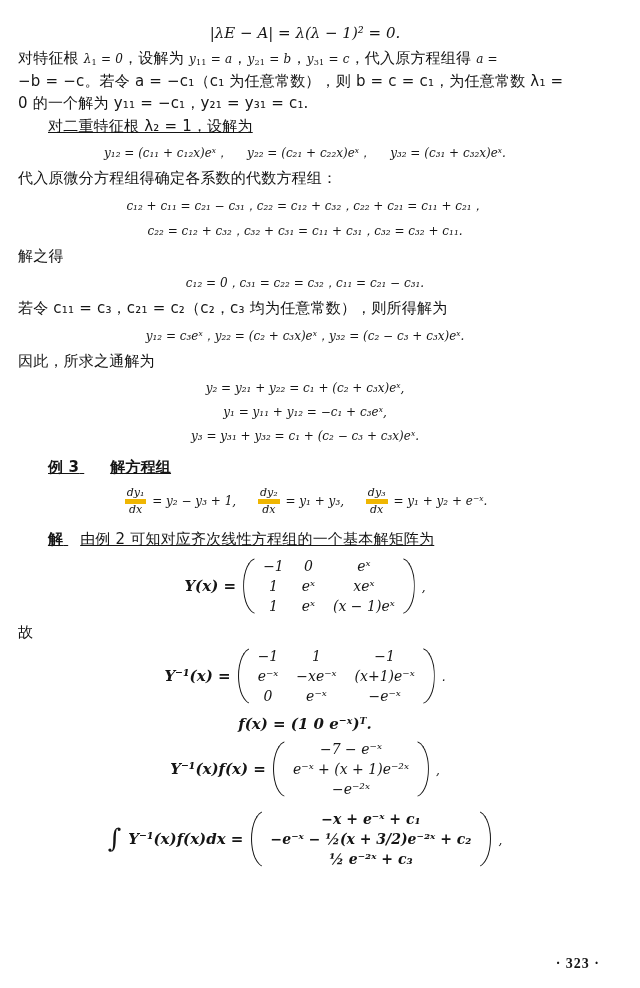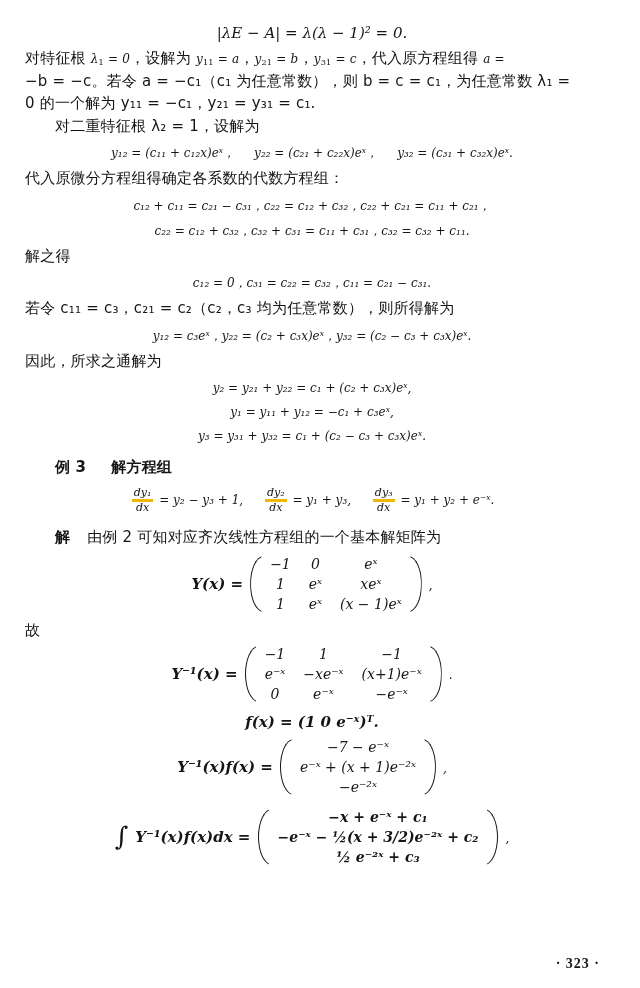--- a/index.html
+++ b/index.html
@@ -18,21 +18,21 @@
   .page {
     position: relative;
     width: 640px;
     height: 988px;
     padding: 0;
     box-sizing: border-box;
     filter: contrast(1.05);
   }
   .content {
     position: absolute;
-    left: 25px;
+    left: 18px;
     top: 18px;
     width: 574px;
   }
   .line {
     font-size: 15.5px;
     line-height: 1.62;
     margin: 0;
     letter-spacing: 0.2px;
   }
   .cjk {
@@ -47,35 +47,36 @@
   .sub {
     font-size: 0.68em;
     vertical-align: -0.28em;
     font-style: normal;
   }
   .blk {
     margin: 4px 0;
   }
   .indent {
     text-indent: 30px;
+    text-decoration: underline;
   }
   .bold {
     font-weight: bold;
   }
   .frac {
     display: inline-block;
     vertical-align: middle;
     text-align: center;
     font-size: 0.92em;
     line-height: 1.1;
     margin: 0 2px;
   }
   .frac .num {
     display: block;
-    border-bottom: 3px solid #eab308;
+    border-bottom: 5px solid #eab308;
     padding: 0 2px;
   }
   .frac .den {
     display: block;
     padding: 0 2px;
   }
   .matrix-wrap {
     display: inline-flex;
     align-items: center;
     vertical-align: middle;
@@ -201,21 +202,21 @@
       <span class="math">y₁ = y₁₁ + y₁₂ = −c₁ + c₃eˣ,</span>
     </div>
     <div class="eqline">
       <span class="math">y₃ = y₃₁ + y₃₂ = c₁ + (c₂ − c₃ + c₃x)eˣ.</span>
     </div>
 
     <div class="gap-m"></div>
 
     <div class="line cjk tight indent">
       <span class="bold">例 3</span>
-      <span style="margin-left:20px" class="bold">解方程组</span>
+      <span style="margin-left:26px" class="bold">解方程组</span>
     </div>
 
     <div class="eqline" style="margin-top:8px">
       <span class="math">
         <span class="frac">
           <span class="num">dy₁</span>
           <span class="den">dx</span>
         </span>
         <span>= y₂ − y₃ + 1,</span>
       </span>

